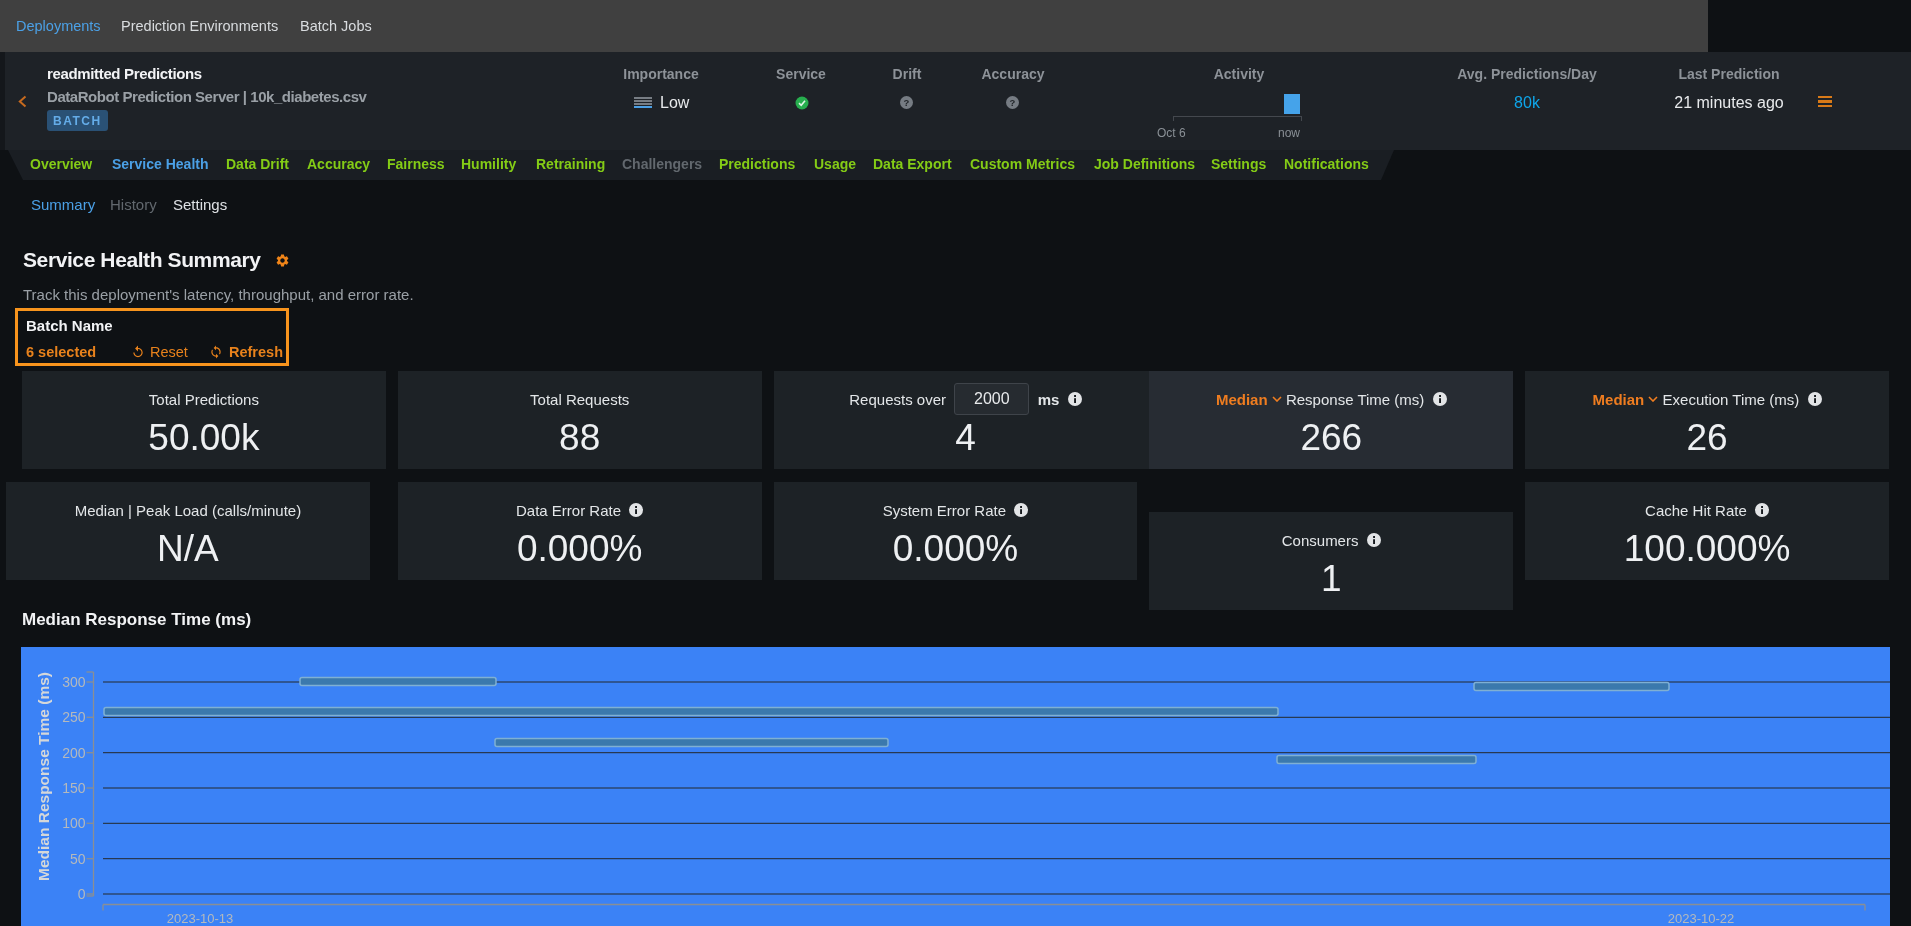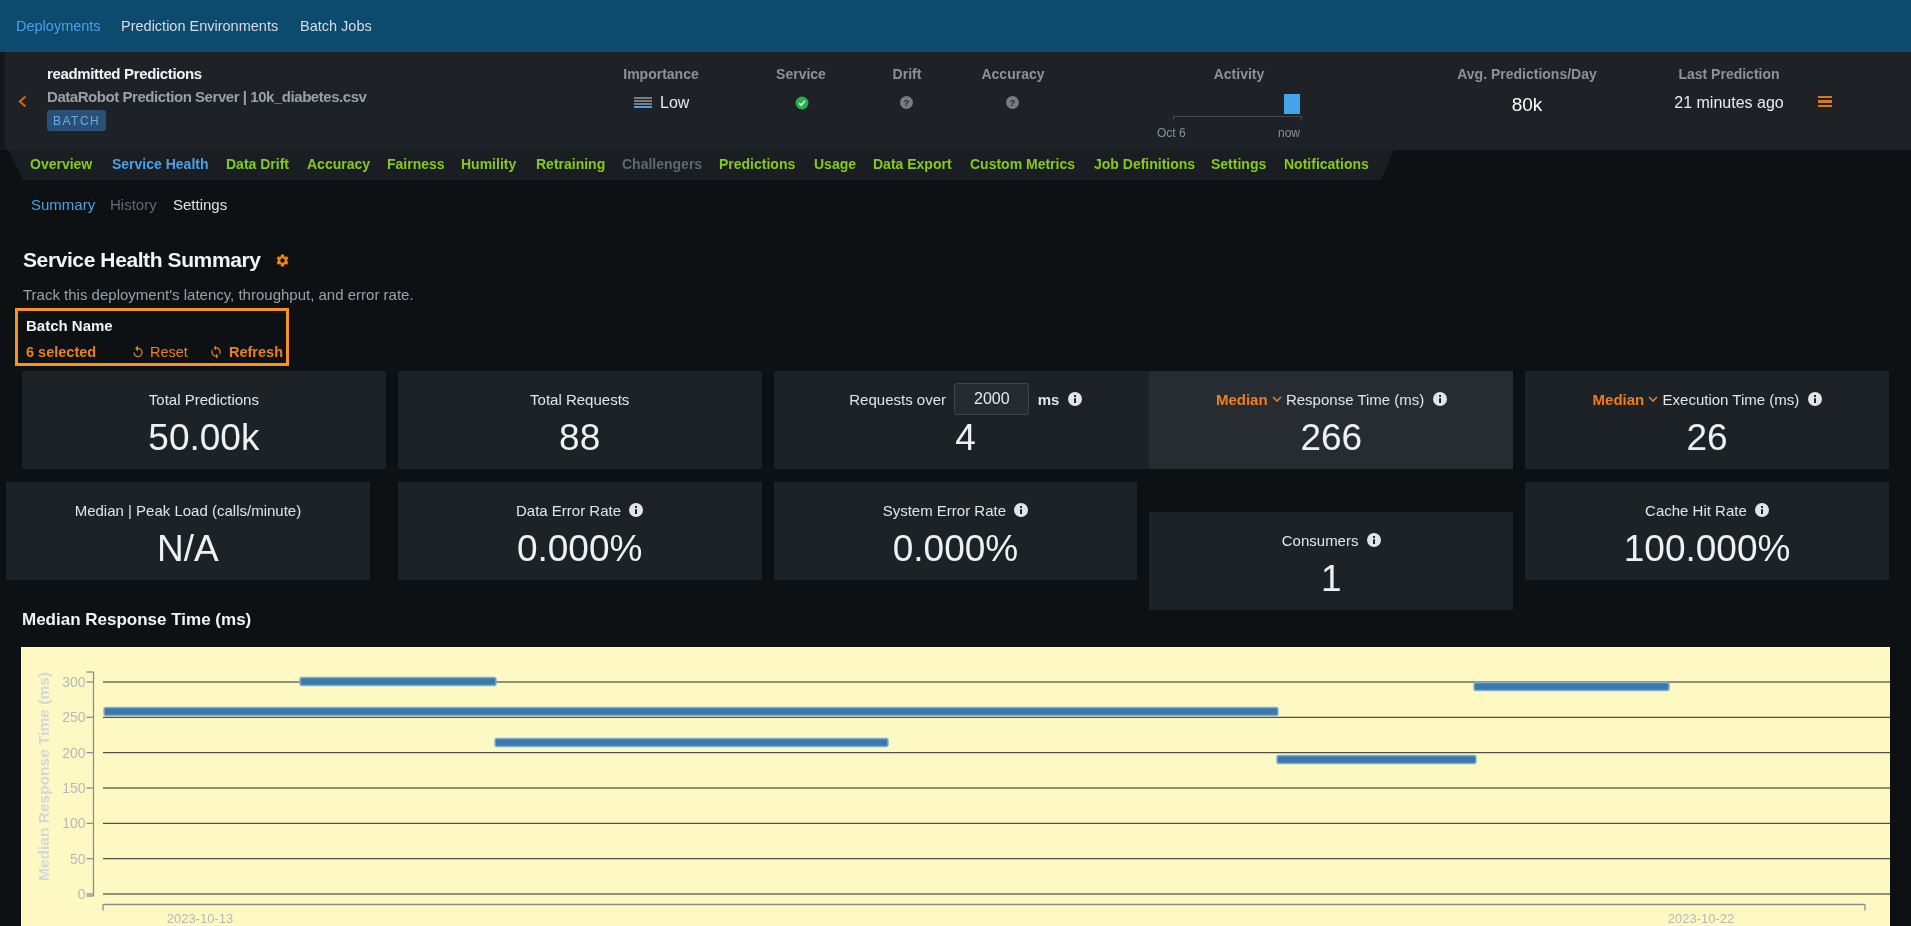--- a/index.html
+++ b/index.html
@@ -1,19 +1,19 @@
 <!DOCTYPE html>
 <html><head>
 <meta charset="utf-8">
 <style>
   html,body{margin:0;padding:0;background:#0e1114;}
   body{width:1911px;height:926px;overflow:hidden;font-family:"Liberation Sans",sans-serif;}
   #app{position:relative;width:1911px;height:926px;background:#0e1114;}
   .abs{position:absolute;}
-  .topnav{position:absolute;left:0;top:0;width:1911px;height:52px;background:#0c4a6e;}
+  .topnav{position:absolute;left:0;top:0;width:1708px;height:52px;background:#404040;}
   .topnav span{position:absolute;top:18px;font-size:14.5px;color:#d9dcdf;white-space:nowrap;}
   .header{position:absolute;left:0;top:52px;width:1911px;height:98px;background:#1e2227;}
   .hcol{position:absolute;transform:translateX(-50%);text-align:center;white-space:nowrap;}
   .hlbl{font-weight:bold;color:#8d9298;font-size:14px;}
   .strip{position:absolute;left:0;top:150px;width:1911px;height:30px;background:#1a1e23;
     clip-path:polygon(8px 0,1394px 0,1381px 100%,23px 100%);}
   .strip span{position:absolute;top:6px;font-size:14px;font-weight:bold;color:#84cc16;white-space:nowrap;}
   .subnav span{position:absolute;font-size:15px;white-space:nowrap;}
   .tile{position:absolute;width:363.8px;height:98px;background:#1d2226;}
   .tile.hl{background:#272c33;}
@@ -36,21 +36,21 @@
   </div>
 
   <div class="header">
     <div class="abs" style="left:0;top:0;width:5px;height:98px;background:#14171b;"></div>
     <svg class="abs" style="left:18px;top:43px;" width="9" height="13" viewBox="0 0 9 13">
       <polyline points="7.5,1.5 1.8,6.5 7.5,11.5" fill="none" stroke="#c76a1e" stroke-width="2"></polyline>
     </svg>
     <div class="abs" style="left:47px;top:13px;font-size:15px;letter-spacing:-0.35px;font-weight:bold;color:#f2f3f5;">readmitted Predictions</div>
     <div class="abs" style="left:47px;top:36px;font-size:15px;letter-spacing:-0.45px;font-weight:bold;color:#9aa0a6;">DataRobot Prediction Server | 10k_diabetes.csv</div>
     <div class="abs" style="left:47px;top:58px;background:#2a5175;border-radius:3px;color:#64ace8;
-      font-size:12px;font-weight:normal;letter-spacing:1.5px;padding:4px 6px 3px 6px;">BATCH</div>
+      font-size:12px;font-weight:bold;letter-spacing:1.5px;padding:4px 6px 3px 6px;">BATCH</div>
 
     <div class="hcol hlbl" style="left:661px;top:14px;">Importance</div>
     <div class="hcol hlbl" style="left:801px;top:14px;">Service</div>
     <div class="hcol hlbl" style="left:907px;top:14px;">Drift</div>
     <div class="hcol hlbl" style="left:1013px;top:14px;">Accuracy</div>
     <div class="hcol hlbl" style="left:1239px;top:14px;">Activity</div>
     <div class="hcol hlbl" style="left:1527px;top:14px;">Avg. Predictions/Day</div>
     <div class="hcol hlbl" style="left:1729px;top:14px;">Last Prediction</div>
 
     <div class="abs" style="left:634px;top:45px;width:18px;">
@@ -68,21 +68,21 @@
     <div class="circ q abs" style="left:900px;top:44px;">?</div>
     <div class="circ q abs" style="left:1006px;top:44px;">?</div>
 
     <div class="abs" style="left:1284px;top:42px;width:16px;height:20px;background:#45a3ea;"></div>
     <div class="abs" style="left:1173px;top:64px;width:129px;height:1px;background:#44484e;"></div>
     <div class="abs" style="left:1173px;top:64px;width:1px;height:5px;background:#44484e;"></div>
     <div class="abs" style="left:1301px;top:64px;width:1px;height:5px;background:#44484e;"></div>
     <div class="abs" style="left:1157px;top:74px;font-size:12px;color:#8a9096;">Oct 6</div>
     <div class="abs" style="left:1278px;top:74px;font-size:12px;color:#8a9096;">now</div>
 
-    <div class="hcol" style="left:1527px;top:42px;font-size:19px;color:#ffffff;">80k</div>
+    <div class="hcol" style="left:1527px;top:42px;font-size:16px;color:#0ea5e9;">80k</div>
     <div class="hcol" style="left:1729px;top:42px;font-size:16px;color:#e8eaec;">21 minutes ago</div>
 
     <div class="abs" style="left:1818px;top:44px;width:14px;">
       <div style="height:2.4px;background:#d97a18;margin-bottom:2px;"></div>
       <div style="height:2.4px;background:#d97a18;margin-bottom:2px;"></div>
       <div style="height:2.4px;background:#d97a18;"></div>
     </div>
   </div>
 
   <div class="strip">
@@ -207,21 +207,21 @@
     <div class="tlbl">Cache Hit Rate&nbsp;&nbsp;<svg width="14" height="14" viewBox="0 0 14 14" style="vertical-align:-2px;">
           <circle cx="7" cy="7" r="7" fill="#e2e4e6"></circle>
           <rect x="6.1" y="3" width="1.9" height="2" fill="#16191d"></rect>
           <rect x="6.1" y="6.2" width="1.9" height="4.8" fill="#16191d"></rect>
         </svg></div>
     <div class="tval">100.000%</div>
   </div>
 
   <div class="abs" style="left:22px;top:610px;font-size:17px;font-weight:bold;color:#f2f3f5;">Median Response Time (ms)</div>
 
-  <div class="abs" style="left:21px;top:647px;width:1869px;height:279px;background:#fef9c3;">
+  <div class="abs" style="left:21px;top:647px;width:1869px;height:279px;background:#3b82f6;">
     <svg width="1869" height="279" viewBox="0 0 1869 279" font-family="Liberation Sans, sans-serif">
 
       <g stroke="#24282c" stroke-width="1">
         <line x1="82" y1="35" x2="1873" y2="35"></line>
         <line x1="82" y1="70.3" x2="1873" y2="70.3"></line>
         <line x1="82" y1="105.7" x2="1873" y2="105.7"></line>
         <line x1="82" y1="141" x2="1873" y2="141"></line>
         <line x1="82" y1="176.3" x2="1873" y2="176.3"></line>
         <line x1="82" y1="211.7" x2="1873" y2="211.7"></line>
         <line x1="82" y1="247" x2="1873" y2="247"></line>

